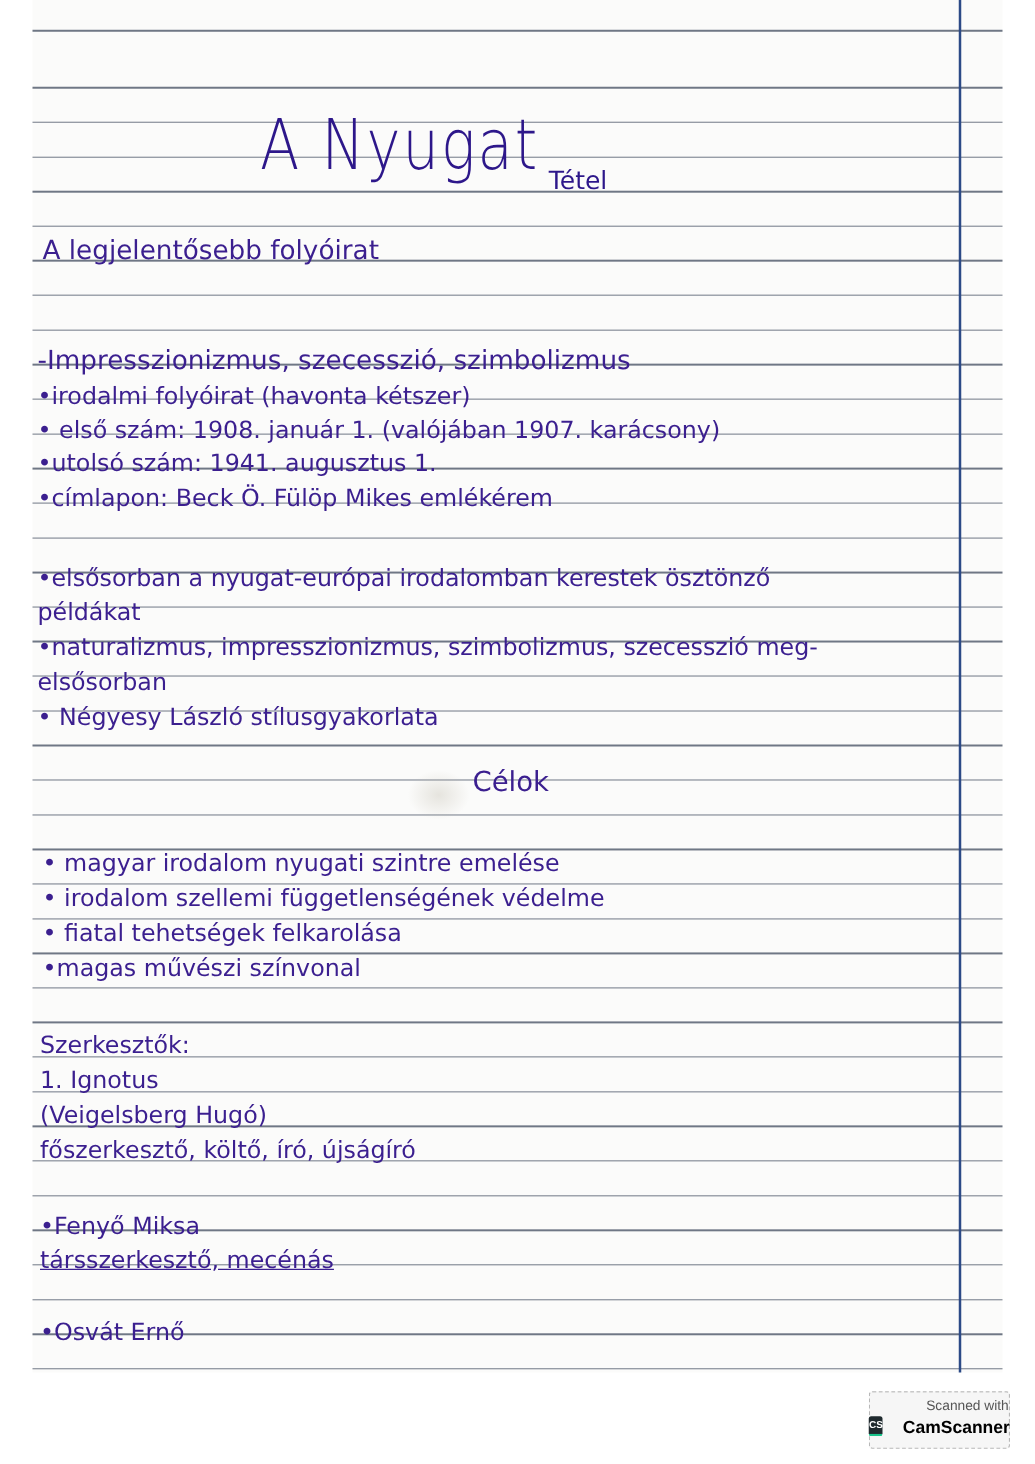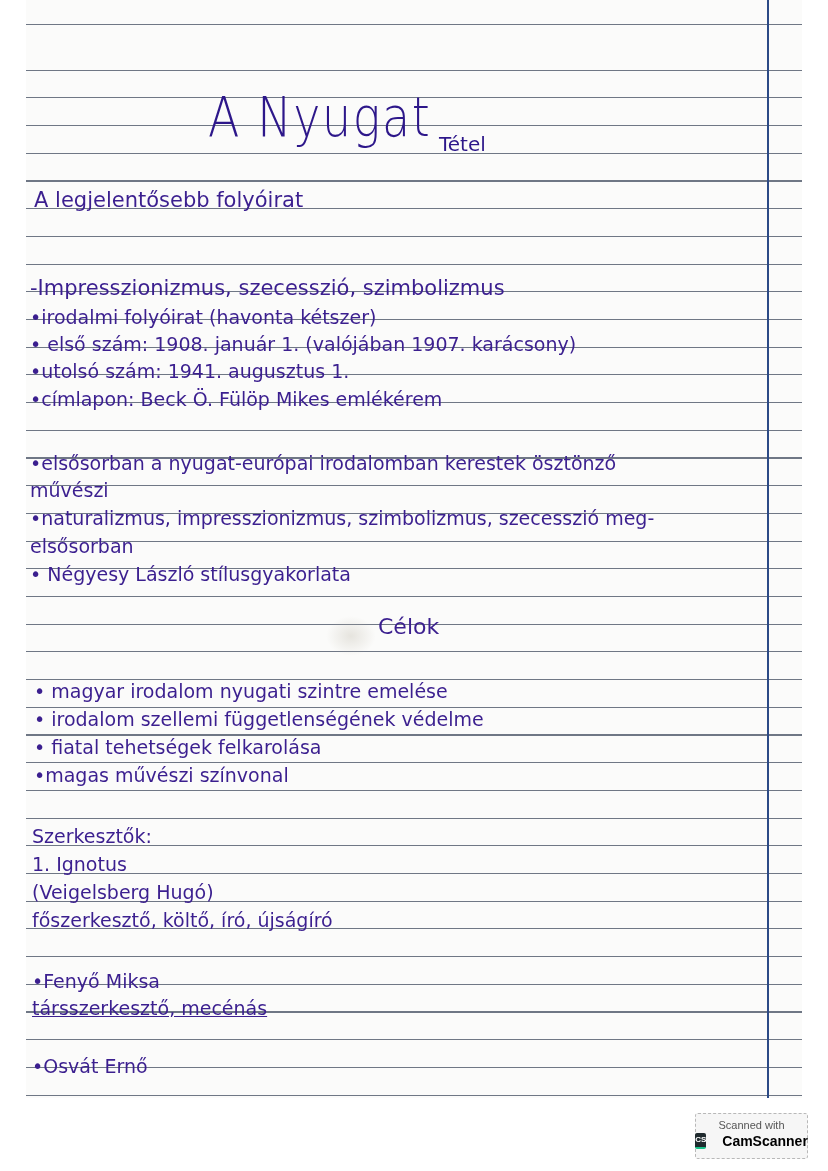--- a/index.html
+++ b/index.html
@@ -14,21 +14,21 @@
     .ink { position: absolute; color: #3b1f8f; font-family: "DejaVu Sans", sans-serif; white-space: nowrap; }
     .title { left: 182px; top: 84px; font-size: 56px; font-weight: 300; letter-spacing: 2px; color: #2d178a; transform: scaleX(0.82); transform-origin: left; }
     .subtitle { left: 413px; top: 132px; font-size: 20px; color: #2d178a; }
     .line { font-size: 19px; }
     .heading { font-size: 21px; }
     .celok { left: 352px; top: 614px; font-size: 22px; }
     .smudge { position: absolute; left: 300px; top: 616px; width: 50px; height: 40px; background: radial-gradient(ellipse, rgba(190,185,170,0.35), rgba(190,185,170,0) 70%); }
     .badge {
       position: absolute; left: 695px; top: 1113px; width: 111px; height: 44px;
       border: 1px dashed #b8b8b8; border-radius: 3px; background: #f6f6f6;
-      text-align: center; font-family: "Liberation Sans", sans-serif;
+      text-align: right; font-family: "Liberation Sans", sans-serif;
     }
     .badge-top { font-size: 11px; color: #555; margin-top: 5px; display: block; }
     .badge-row { display: flex; align-items: center; justify-content: center; gap: 16px; margin-top: 2px; }
     .cs-logo { width: 15px; height: 14px; background: #1f2a2e; color: #fff; font-size: 8px; font-weight: bold; line-height: 14px; border-radius: 2px; border-bottom: 2px solid #19c38a; }
     .badge-brand { font-size: 14px; color: #000000; font-weight: bold; }
   </style>
 </head>
 <body>
 
 <div class="page">
@@ -38,21 +38,21 @@
 
   <div class="ink heading" style="left:8px; top:188px;">A legjelentősebb folyóirat</div>
   <div class="ink heading" style="left:4px; top:244px;margin-top:32px;">-Impresszionizmus, szecesszió, szimbolizmus</div>
 
   <div class="ink line" style="left:4px; top:306px;">•irodalmi folyóirat (havonta kétszer)</div>
   <div class="ink line" style="left:4px; top:333px;">• első szám: 1908. január 1. (valójában 1907. karácsony)</div>
   <div class="ink line" style="left:4px; top:360px;">•utolsó szám: 1941. augusztus 1.</div>
   <div class="ink line" style="left:4px; top:452px;">•elsősorban a nyugat-európai irodalomban kerestek ösztönző</div>
 
   <div class="ink line" style="left:4px; top:388px;">•címlapon: Beck Ö. Fülöp Mikes emlékérem</div>
-  <div class="ink line" style="left:4px; top:479px;">művészi</div>
+  <div class="ink line" style="left:4px; top:479px;">példákat</div>
   <div class="ink line" style="left:4px; top:507px;">•naturalizmus, impresszionizmus, szimbolizmus, szecesszió meg-</div>
   <div class="ink line" style="left:4px; top:535px;">elsősorban</div>
   <div class="ink line" style="left:4px; top:563px;">• Négyesy László stílusgyakorlata</div>
 
   <div class="smudge"></div>
   <div class="ink celok">Célok</div>
 
   <div class="ink line" style="left:8px; top:680px;">• magyar irodalom nyugati szintre emelése</div>
   <div class="ink line" style="left:8px; top:708px;">• irodalom szellemi függetlenségének védelme</div>
   <div class="ink line" style="left:8px; top:736px;">• fiatal tehetségek felkarolása</div>

